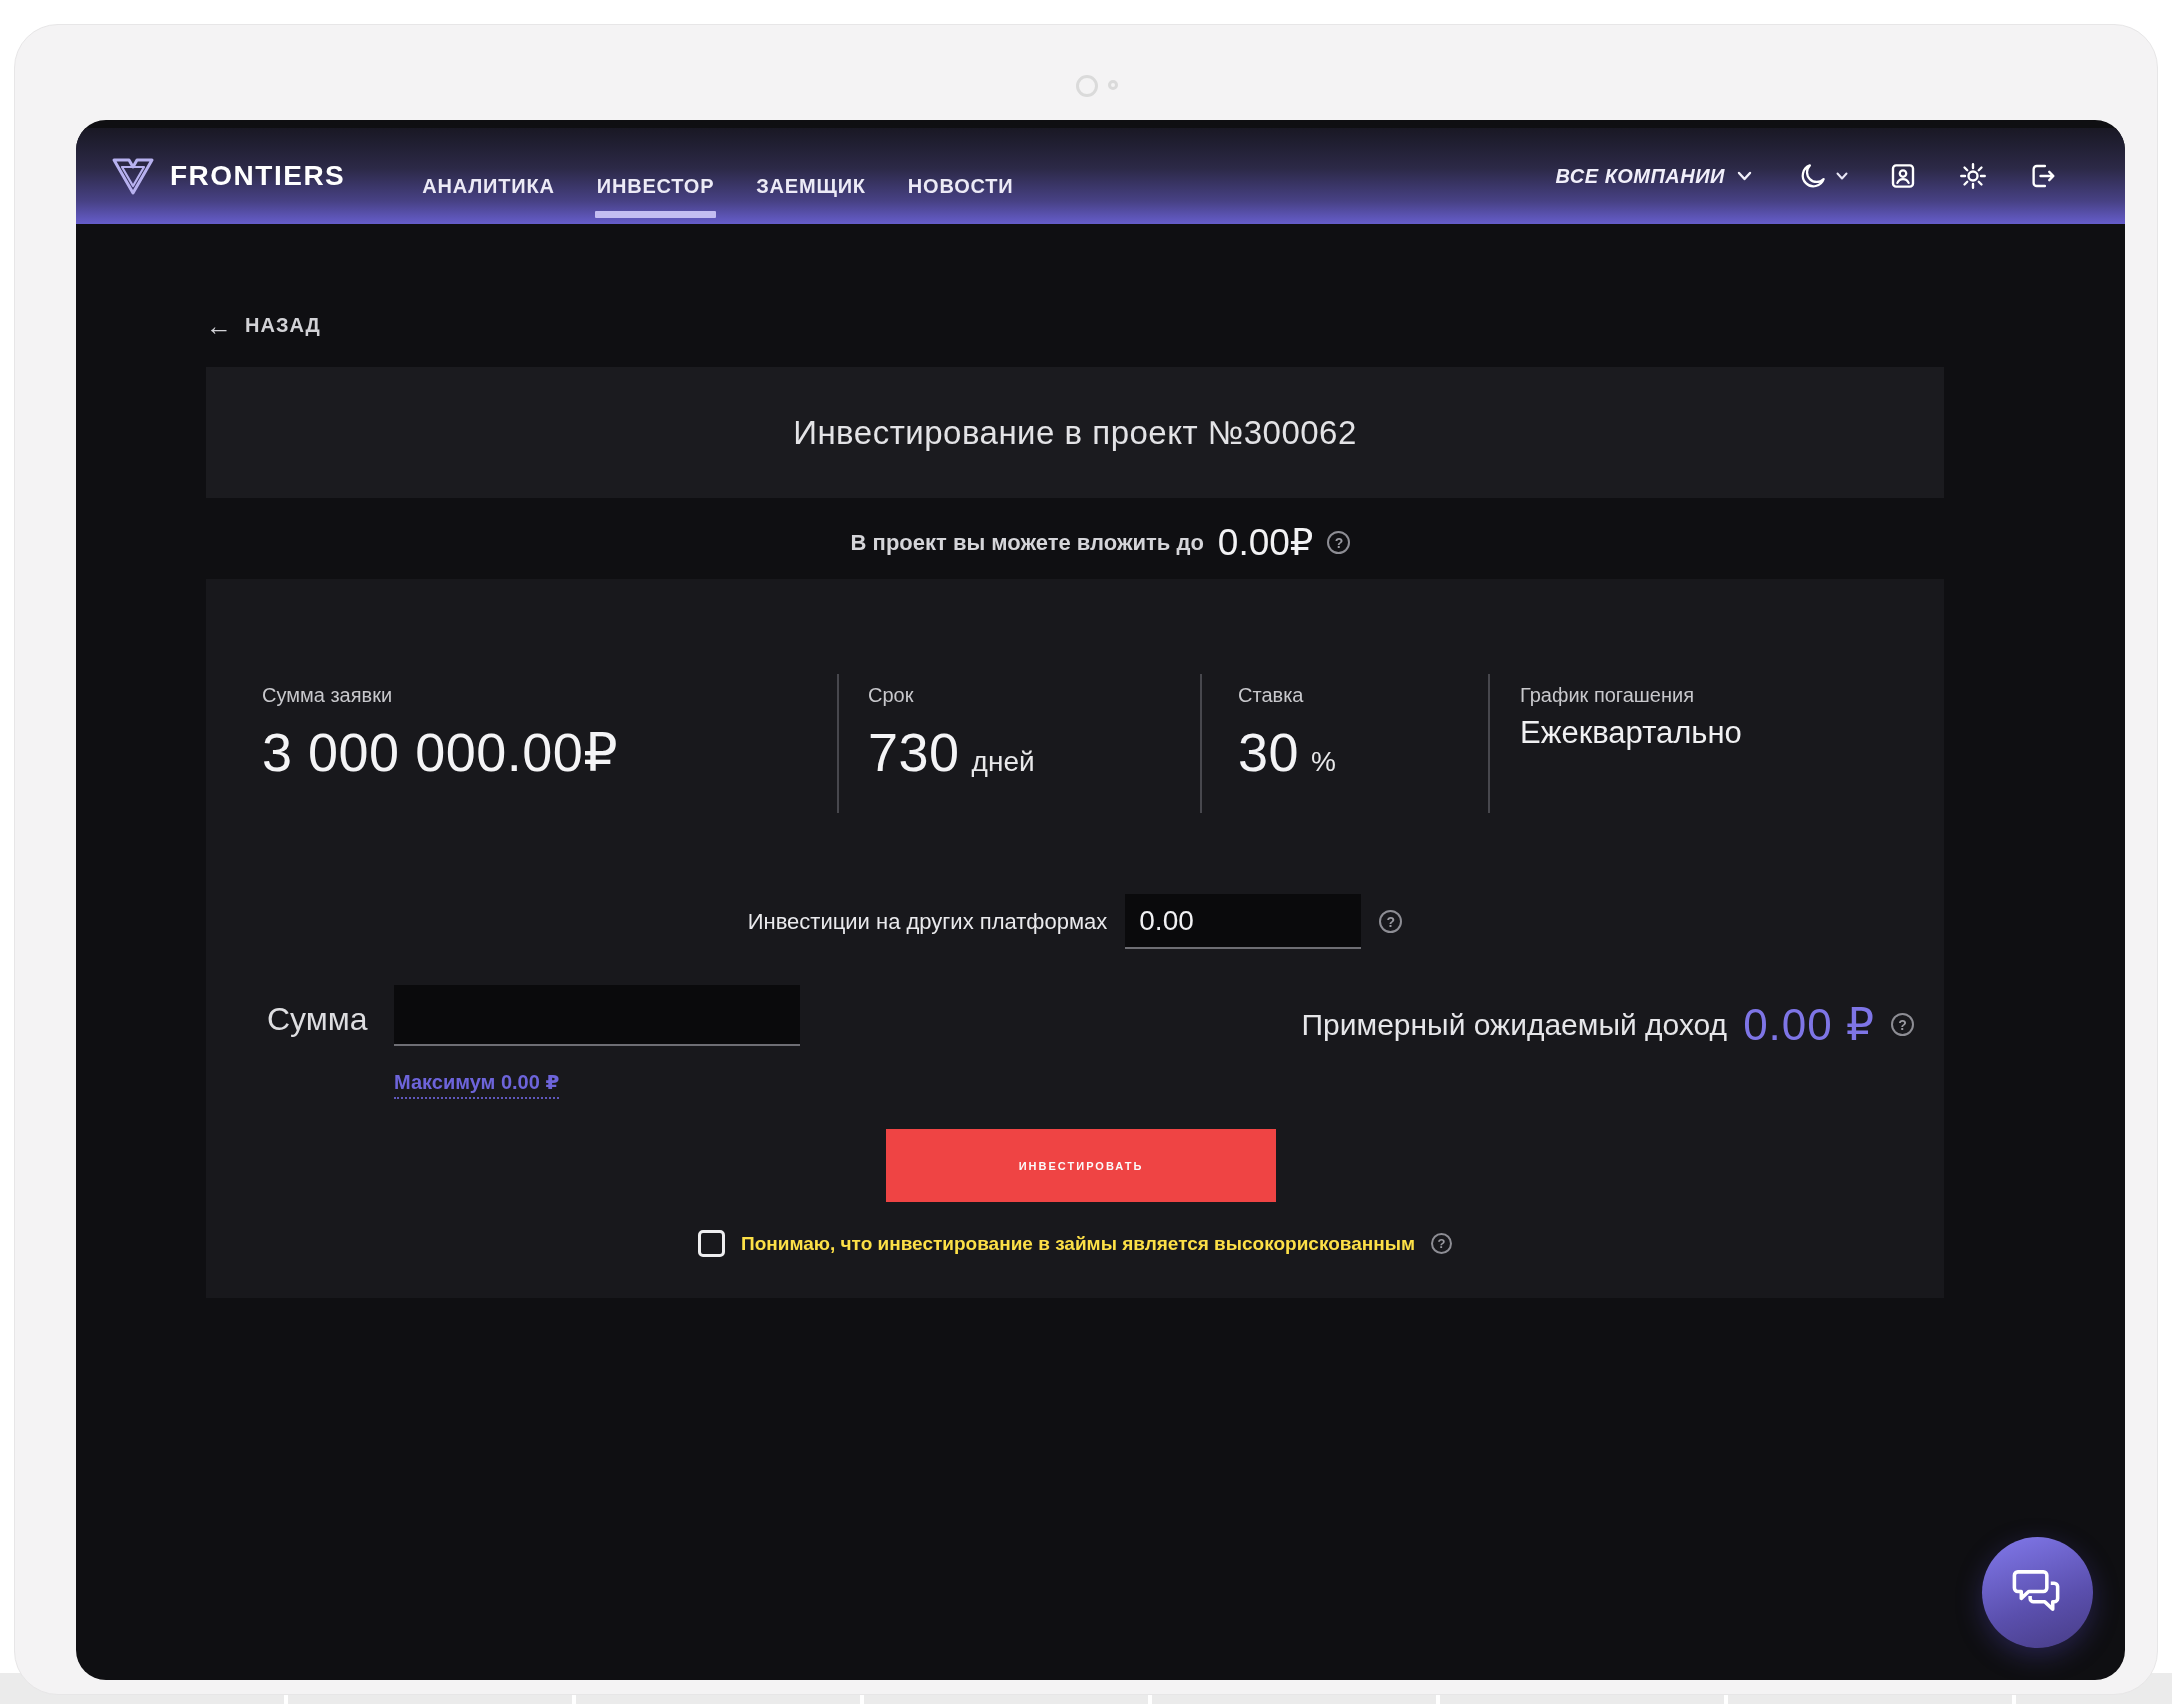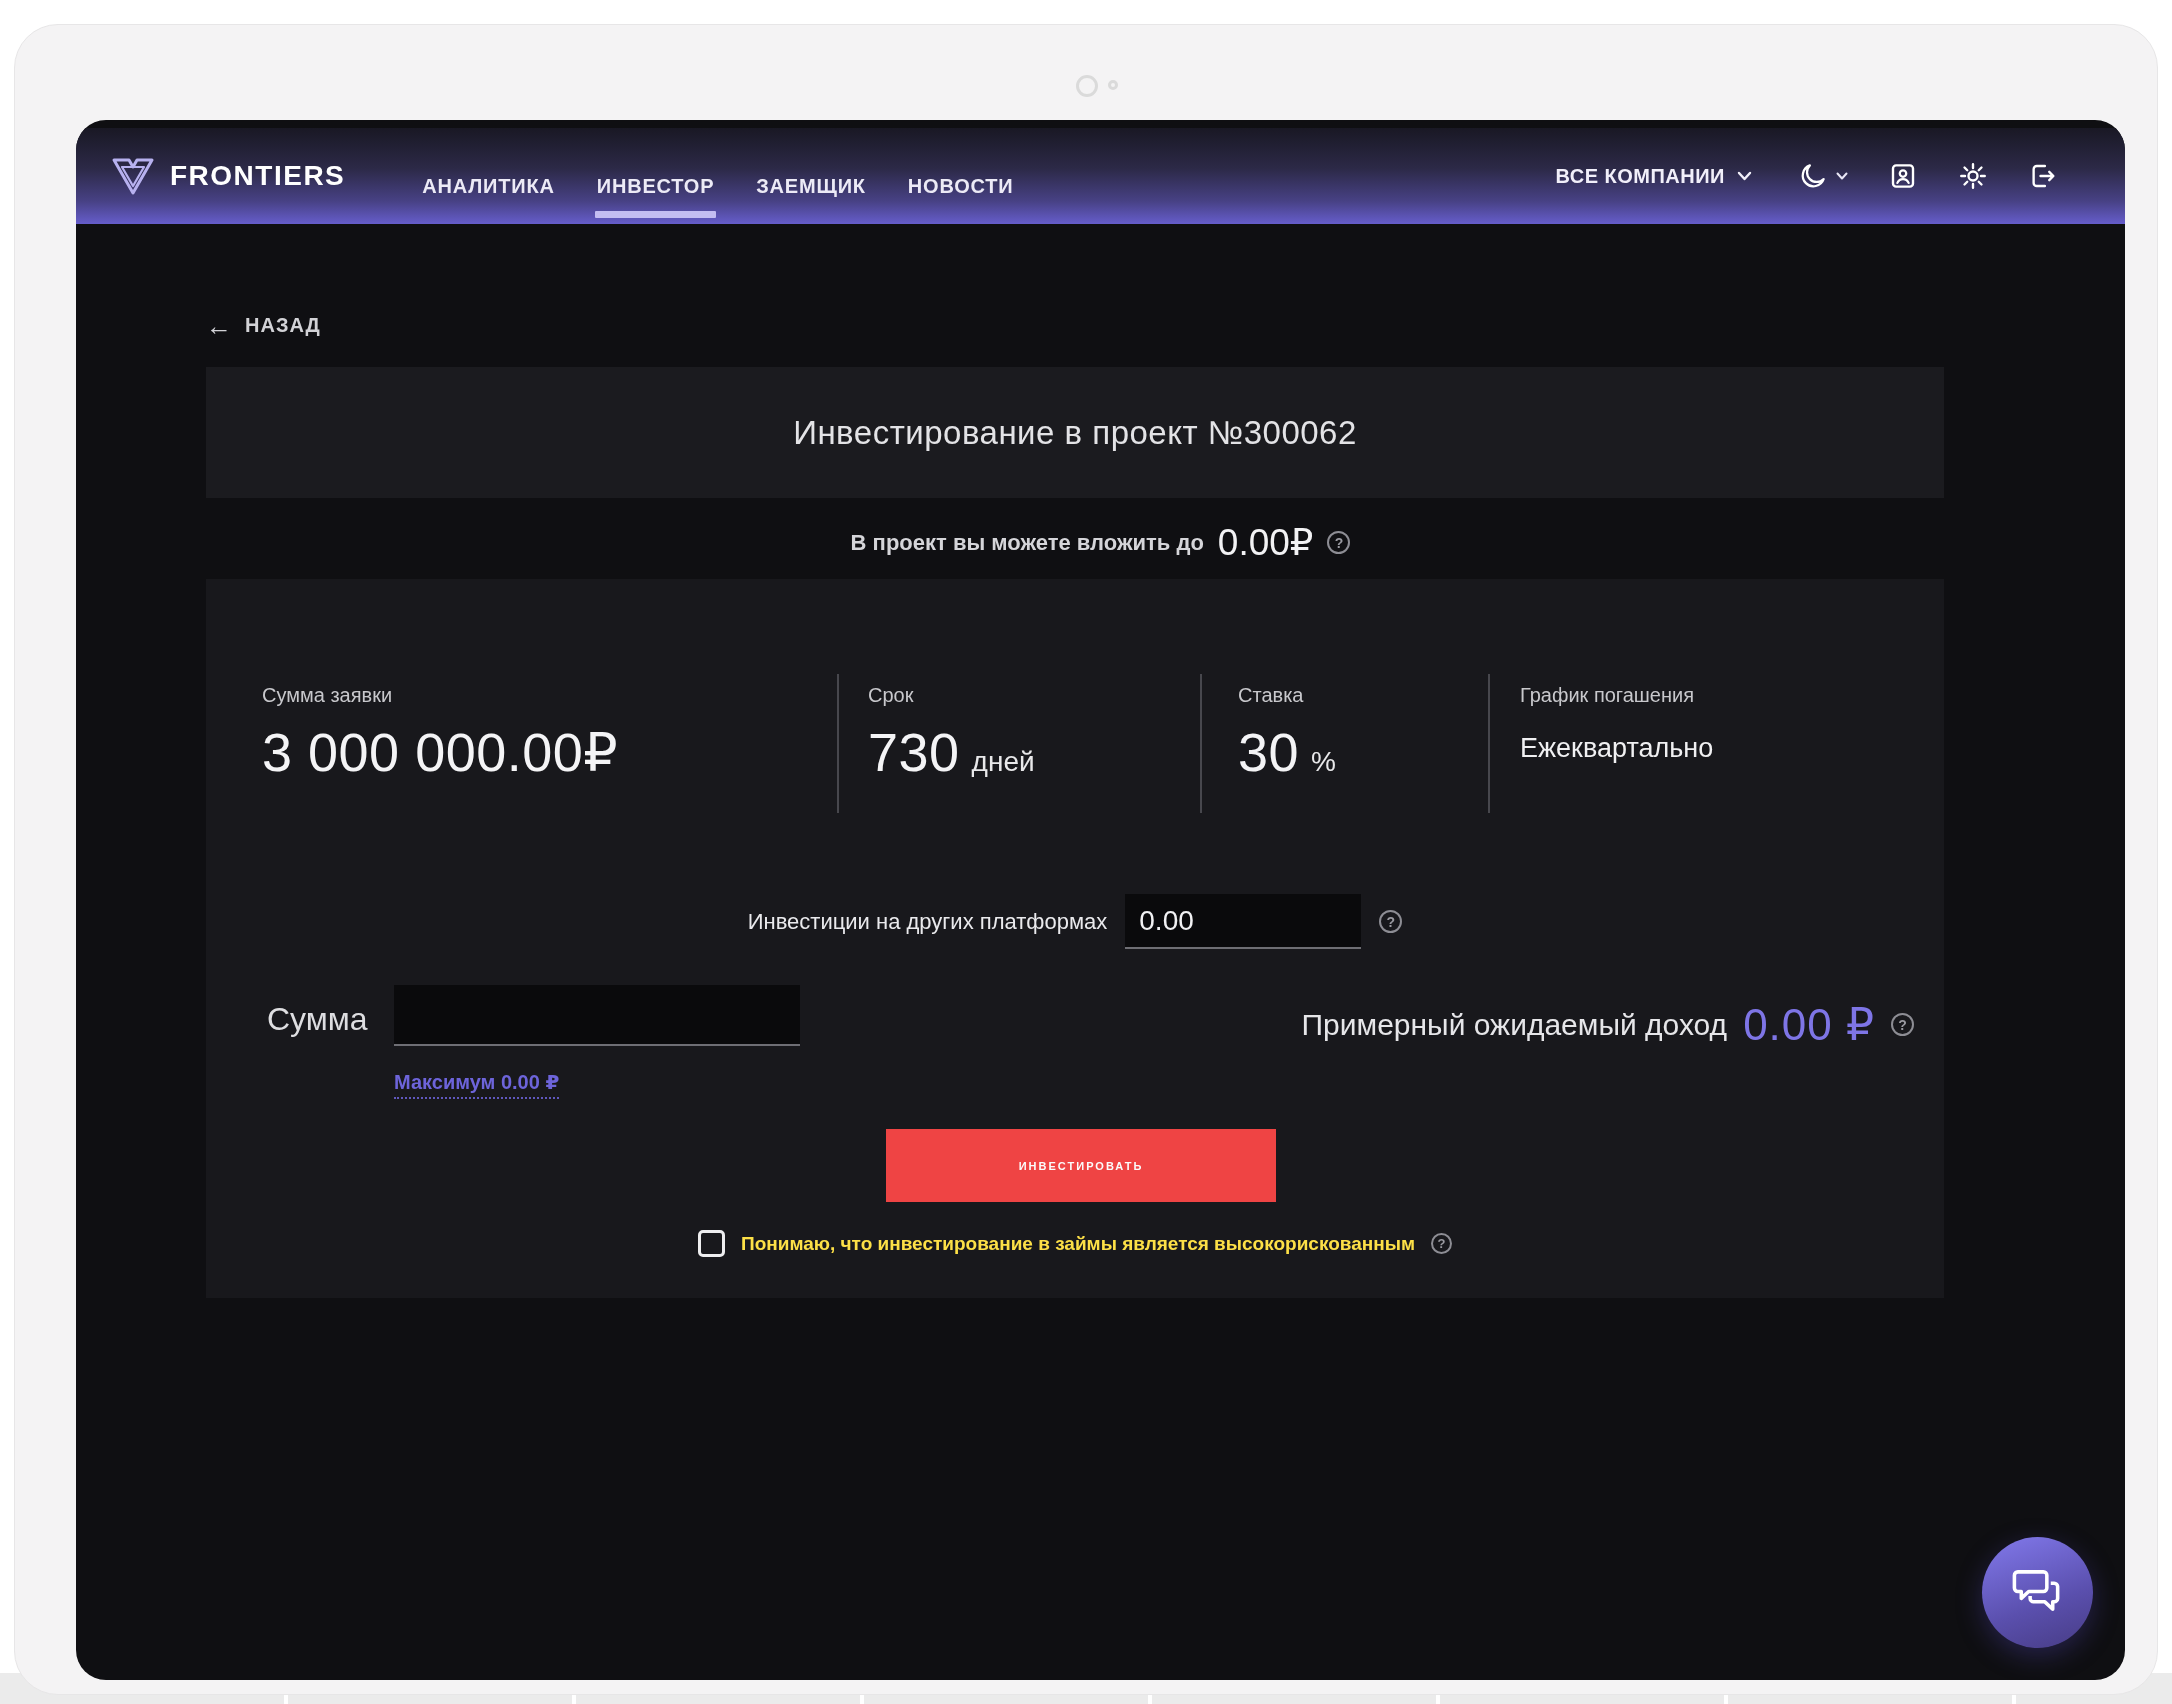--- a/index.html
+++ b/index.html
@@ -23,21 +23,21 @@
   .topbar{position:absolute;left:0;top:8px;width:2049px;height:96px;display:flex;align-items:center;
           padding:0 67px 0 34px;
           background:linear-gradient(180deg,#191824 0%,#2c2947 42%,#474184 76%,#665dcb 100%);}
   .brand{display:flex;align-items:center;gap:14px;}
   .brand-text{color:#ffffff;font-size:28px;font-weight:700;letter-spacing:1.5px;}
   .nav{display:flex;align-items:center;gap:42px;margin-left:77px;height:100%;margin-top:20px;}
   .nav-item{position:relative;display:flex;align-items:center;height:100%;color:#eceaf6;
             font-size:20px;font-weight:700;letter-spacing:0.8px;cursor:pointer;}
   .nav-item.active::after{content:"";position:absolute;left:-2px;right:-2px;bottom:16px;height:7px;
             background:#c3bdf2;border-radius:1px;}
-  .top-right{margin-left:auto;display:flex;align-items:center;gap:40px;}
+  .top-right{margin-left:auto;display:flex;align-items:center;gap:40px;font-style:italic;}
   .company{display:flex;align-items:center;gap:12px;color:#f1effa;font-size:20px;font-weight:700;
            letter-spacing:0.5px;cursor:pointer;margin-right:6px;}
   .icon-btn{display:flex;align-items:center;gap:8px;cursor:pointer;}
 
   
   .back{position:absolute;left:130px;top:194px;display:flex;align-items:center;gap:12px;
         color:#d2d2d6;font-size:20px;font-weight:700;letter-spacing:1px;cursor:pointer;}
   .back-arrow{font-size:26px;line-height:20px;font-weight:400;}
 
   
@@ -57,21 +57,21 @@
   .qicon::after{content:"?";}
 
   
   .main-panel{position:absolute;left:130px;top:459px;width:1738px;height:719px;background:#18181c;}
   .vdiv{position:absolute;top:95px;width:2px;height:139px;background:#47474d;}
   .stat{position:absolute;top:105px;}
   .stat-label{color:#c8c8cc;font-size:20px;font-weight:400;}
   .stat-value-row{display:flex;align-items:baseline;margin-top:14px;}
   .stat-value{color:#f4f4f6;font-size:54px;font-weight:400;letter-spacing:0.5px;}
   .stat-unit{color:#e8e8ea;font-size:28px;margin-left:12px;}
-  .stat-value-sm{color:#f0f0f2;font-size:27px;margin-top:26px;}
+  .stat-value-sm{color:#f0f0f2;font-size:31px;margin-top:8px;}
 
   .platforms-row{position:absolute;left:0;top:315px;width:1738px;display:flex;align-items:center;
                  justify-content:center;gap:18px;}
   .platforms-label{color:#eaeaed;font-size:22px;}
   .dark-input{background:#0a0a0c;border:none;border-bottom:2px solid #6e6e74;color:#f2f2f4;
               font-size:28px;font-family:"Liberation Sans","DejaVu Sans",sans-serif;padding:0 14px;outline:none;}
   .platforms-input{width:236px;height:55px;}
 
   .amount-label{position:absolute;left:61px;top:422px;color:#dedee1;font-size:32px;}
   .amount-input{position:absolute;left:188px;top:406px;width:406px;height:61px;}

